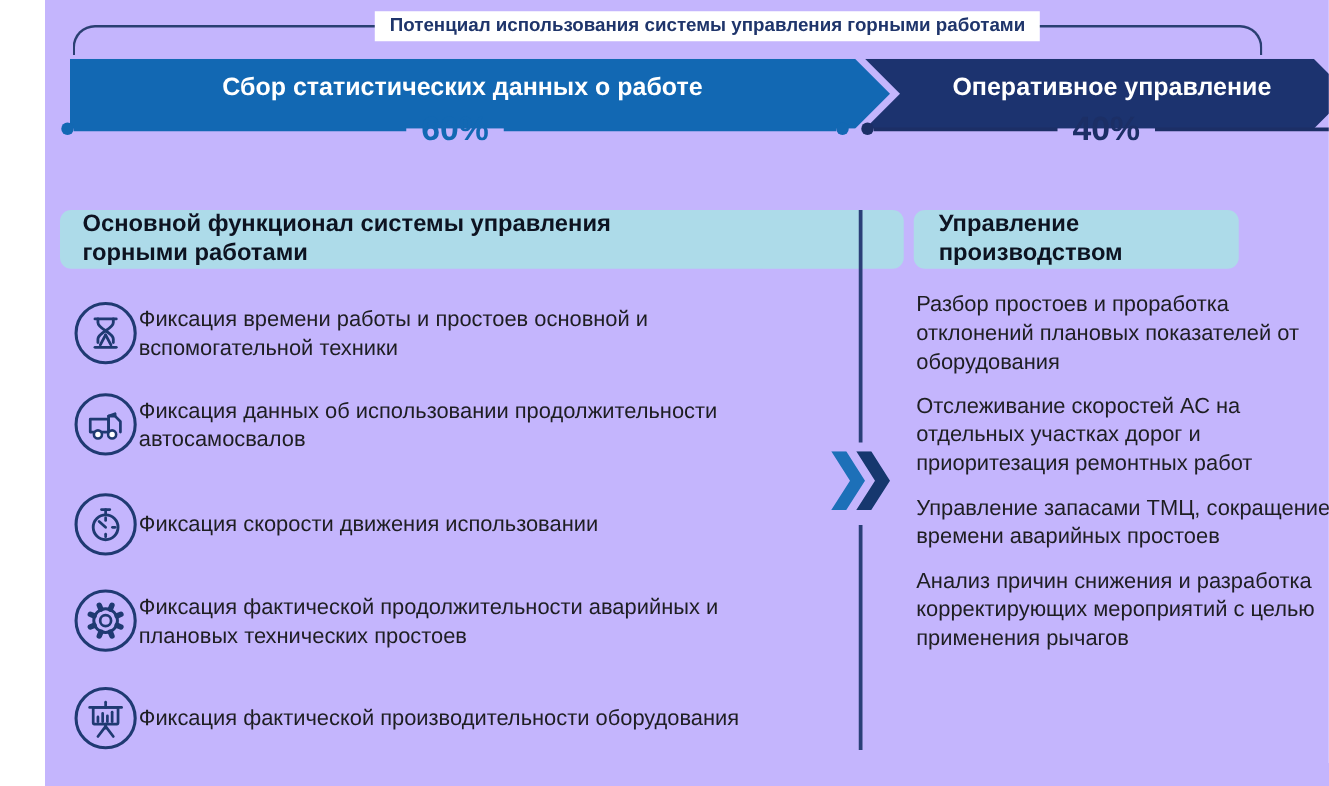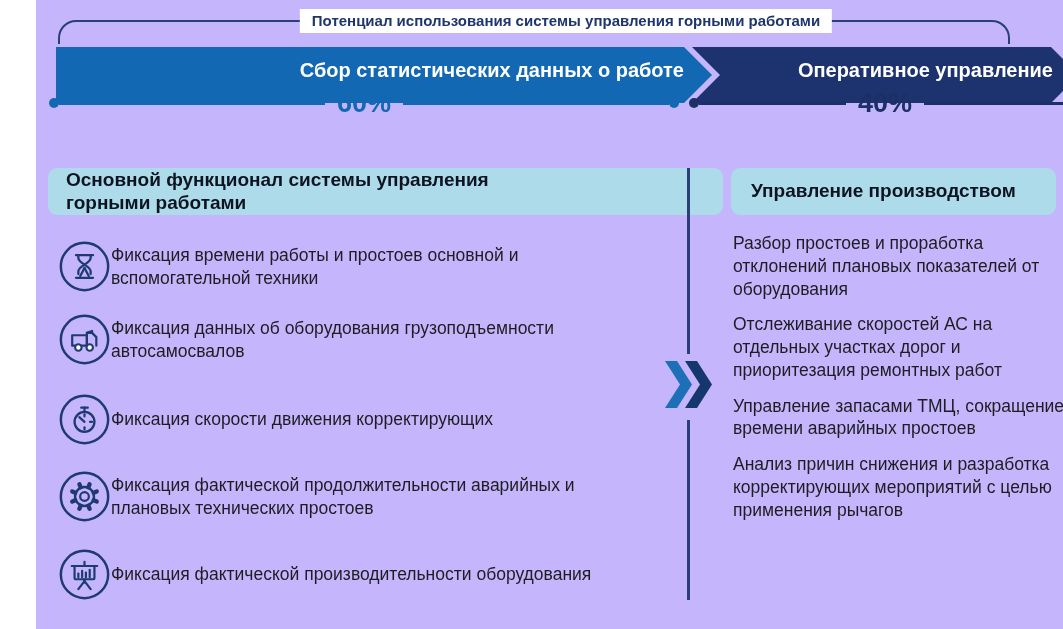--- a/index.html
+++ b/index.html
@@ -8,21 +8,21 @@
 
   
   .bracket{position:absolute;left:22px;top:20px;width:952px;height:24px;
            border:2px solid #2A3F72;border-bottom:none;border-radius:18px 18px 0 0;box-sizing:border-box;}
   .bracket-title{position:absolute;left:530px;top:9px;transform:translateX(-50%);
            background:#fff;padding:0 12px;height:24px;line-height:24px;white-space:nowrap;
            font-weight:bold;font-size:15px;color:#1F356B;}
 
   
   .banner{position:absolute;top:47px;height:56px;line-height:46px;color:#fff;
-          font-weight:bold;font-size:20px;text-align:right;box-sizing:border-box;white-space:nowrap;}
+          font-weight:bold;font-size:20px;text-align:center;box-sizing:border-box;white-space:nowrap;}
   .banner-left{left:20px;width:656px;background:#1268B3;padding-right:28px;
           clip-path:polygon(0 0,calc(100% - 28px) 0,100% 50%,calc(100% - 28px) 100%,0 100%);}
   .banner-right{left:656px;width:387px;background:#1C336F;padding-left:34px;padding-right:26px;
           clip-path:polygon(0 0,calc(100% - 28px) 0,100% 50%,calc(100% - 28px) 100%,0 100%,28px 50%);}
 
   
   .pct-row{position:absolute;top:88px;height:30px;display:flex;align-items:center;}
   .pct-left{left:13px;width:630px;}
   .pct-right{left:653px;width:392px;}
   .dot{width:10px;height:10px;border-radius:50%;flex:none;}
@@ -32,21 +32,21 @@
   .pct-left .pct-label{color:#1268B3;}
   .pct-right .dot,.pct-right .pline{background:#1C2F66;}
   .pct-right .pct-label{color:#1C2F66;}
 
   
   .col-header{position:absolute;top:168px;height:47px;background:#ADDBE9;border-radius:9px;
           color:#0D1321;font-weight:bold;font-size:19px;line-height:1.18;box-sizing:border-box;
           display:flex;align-items:center;}
   .col-header-left{left:12px;width:675px;padding:4px 18px;}
   .col-header-left span{display:block;max-width:478px;}
-  .col-header-right{left:695px;width:325px;padding:4px 20px;}
+  .col-header-right{left:695px;width:260px;padding:4px 20px;}
 
   
   .item{position:absolute;left:22px;width:588px;display:flex;align-items:center;height:53px;}
   .icon-circle{width:53px;height:53px;flex:none;}
   .item-text{margin:0;font-size:17.5px;line-height:1.3;color:#1E1E22;max-width:505px;}
   .i1{top:240px}.i2{top:313px}.i3{top:393px}.i4{top:470px}.i5{top:548px}
 
   
   .divider{position:absolute;left:651px;width:3px;background:#2A3F77;}
   .divider-top{top:168px;height:186px;}
@@ -116,39 +116,39 @@
         <circle cx="28" cy="28" r="25" stroke-width="2.6"></circle>
         <g stroke-width="2.3" stroke-linejoin="round" stroke-linecap="round">
           <path d="M15 23.5 h15.5 v11 H15 z"></path>
           <path d="M30.5 34.5 V21 h5.5 l4.5 4.5 v9"></path>
           <path d="M30.5 21 l5.5 -2 v2"></path>
         </g>
         <circle cx="21.5" cy="36.5" r="3.4" stroke-width="2.2" fill="#fff"></circle>
         <circle cx="33.5" cy="36.5" r="3.4" stroke-width="2.2" fill="#fff"></circle>
       </svg>
     </span>
-    <p class="item-text">Фиксация данных об оборудования грузоподъемности автосамосвалов</p>
+    <p class="item-text">Фиксация данных об использовании продолжительности автосамосвалов</p>
   </div>
 
   <div class="item i3">
     <span class="icon-circle">
       <svg class="ic" width="53" height="53" viewBox="0 0 56 56" fill="none" stroke="#1F3A72">
         <circle cx="28" cy="28" r="25" stroke-width="2.6"></circle>
         <circle cx="28" cy="30.5" r="10.5" stroke-width="2.4"></circle>
         <g stroke-width="2.3" stroke-linecap="round">
           <path d="M24.5 15.5 h7"></path>
             <path d="M28 15.5 v4.5"></path>
           <path d="M28 30.5 L22.5 25.5"></path>
           <path d="M28 22.5 v2.2"></path>
             <path d="M36 30.5 h-2.2"></path>
             <path d="M28 38.5 v-2.2"></path>
         </g>
       </svg>
     </span>
-    <p class="item-text">Фиксация скорости движения корректирующих</p>
+    <p class="item-text">Фиксация скорости движения использовании</p>
   </div>
 
   <div class="item i4">
     <span class="icon-circle">
       <svg class="ic" width="53" height="53" viewBox="0 0 56 56" fill="none" stroke="#1F3A72">
         <circle cx="28" cy="28" r="25" stroke-width="2.6"></circle>
         <circle cx="28" cy="28" r="10" stroke-width="2.5"></circle>
         <circle cx="28" cy="28" r="4.6" stroke-width="2.3"></circle>
         <g stroke-width="4.6" stroke-linecap="round">
           <path d="M37.70 32.02 L40.94 33.36"></path>

